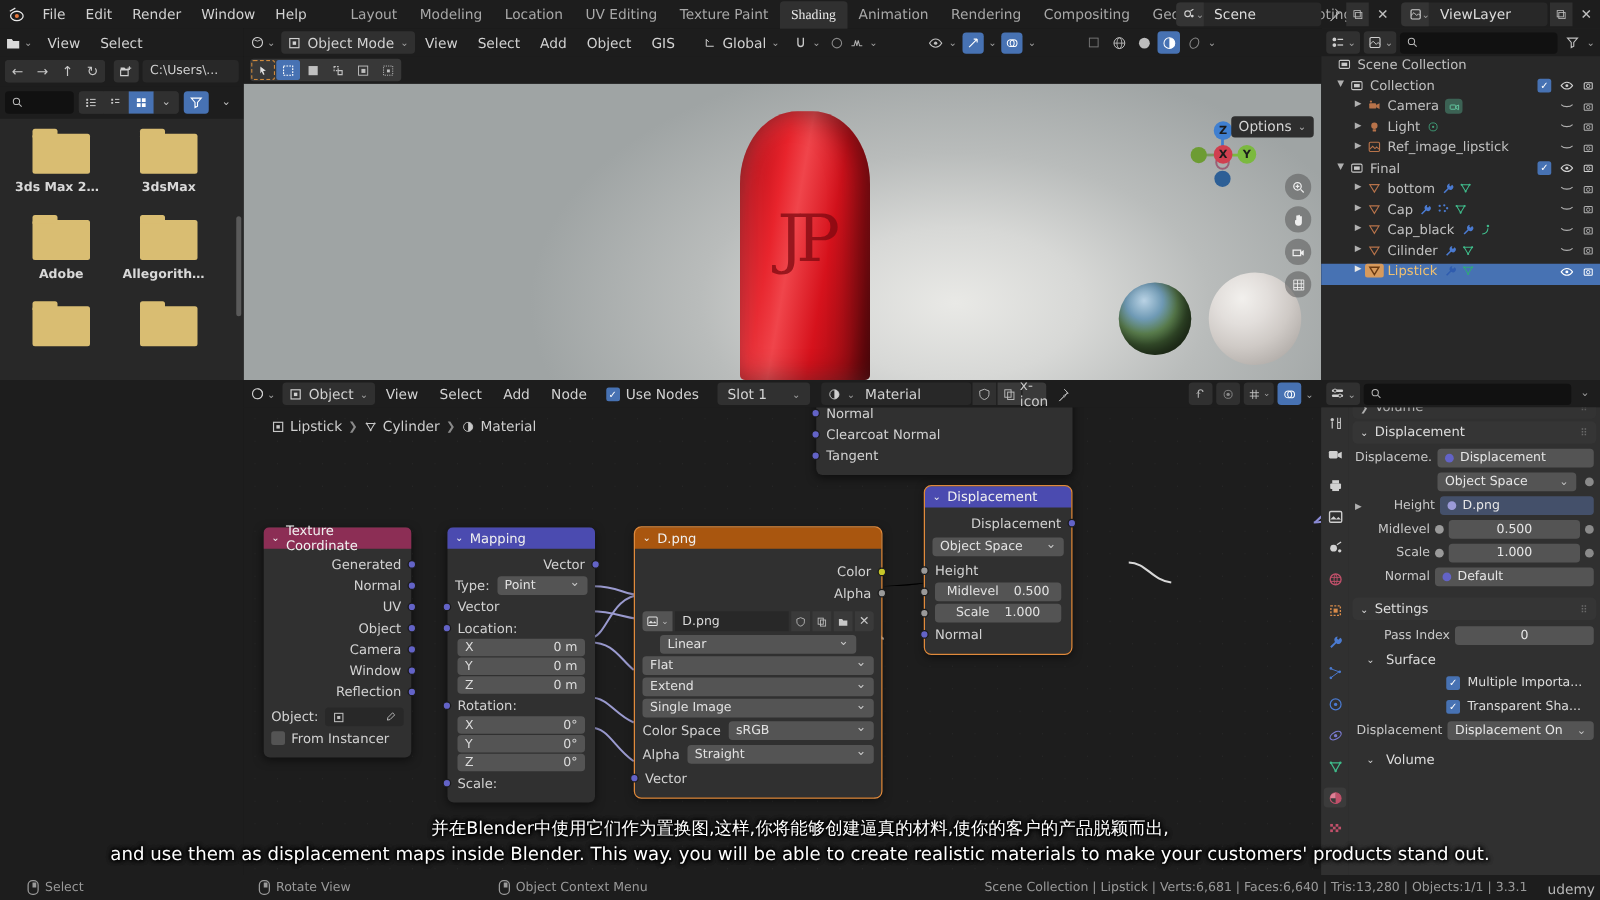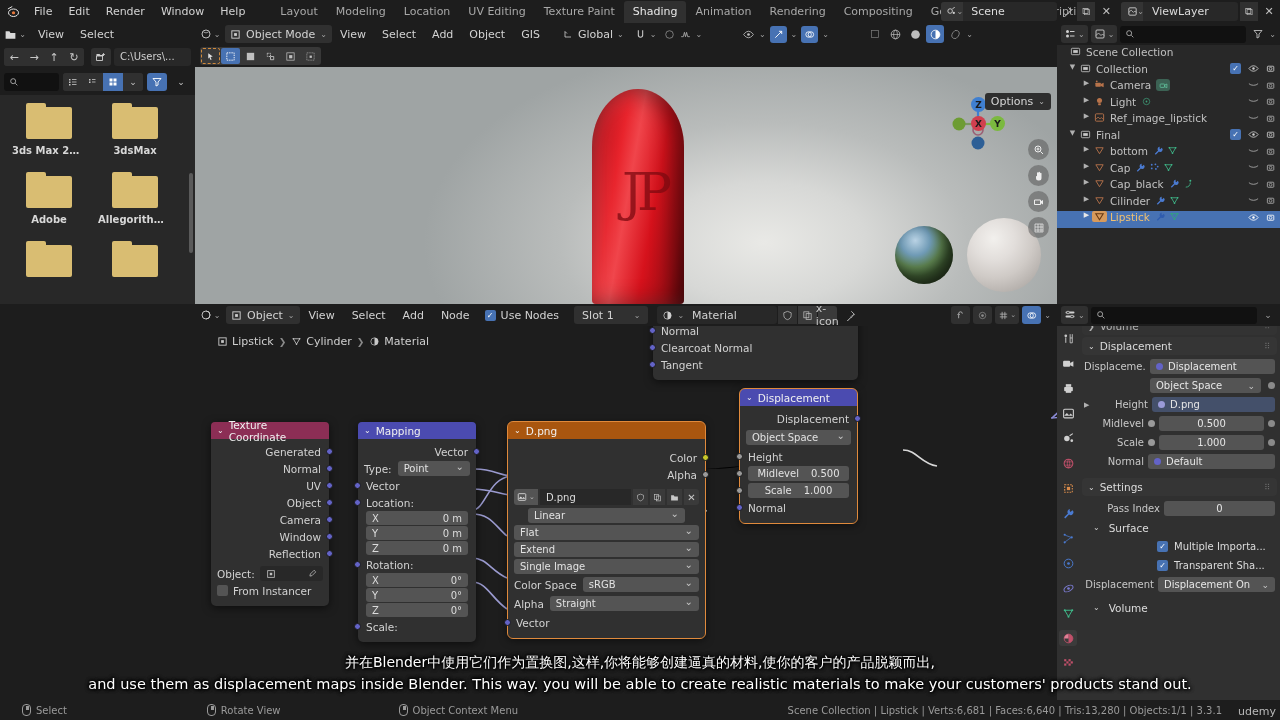--- a/index.html
+++ b/index.html
@@ -8,41 +8,41 @@
   .app { position:relative; width:1280px; height:720px; }
 
   
   .topbar { position:absolute; left:0; top:0; width:1280px; height:23px;
     background:#1d1d1d; display:flex; align-items:center; font-size:11px; }
   .blender-logo { width:26px; height:23px; display:flex; align-items:center; justify-content:center; }
   .blender-logo svg { width:15px; height:15px; }
   .menu-item { padding:0 8px; height:23px; line-height:23px; color:#d2d2d2; font-size:11px; white-space:nowrap;}
   .wstabs { display:flex; align-items:center; margin-left:18px; height:23px;text-align:right; }
   .wstab { padding:0 9px; height:22px; line-height:22px; font-size:11px; color:#a8a8a8; white-space:nowrap; }
-  .wstab.active { background:#303030; color:#e8e8e8; border-radius:3px 3px 0 0; }
+  .wstab.active { background:#303030; color:#e8e8e8; border-radius:3px 3px 0 0;font-family:Liberation Serif, serif; }
   .topright { position:absolute; right:2px; top:2px; display:flex; align-items:center; gap:2px; height:19px;}
   .scenefield { display:flex; align-items:center; background:#282828; border-radius:3px; height:19px; }
   .sf-icon { width:22px; height:19px; display:flex; align-items:center; justify-content:center; background:#343434; border-radius:3px 0 0 3px;}
   .sf-name { padding:0 10px 0 6px; font-size:11px; color:#dcdcdc; min-width:92px; }
   .sf-btn { width:18px; height:19px; display:flex; align-items:center; justify-content:center; color:#c0c0c0; font-size:11px;}
   .sf-btn.dark { background:#303030; }
   .pin { width:16px; height:19px; display:flex; align-items:center; justify-content:center;}
 
   
   .viewport { position:absolute; left:195px; top:23px; width:862px; height:281px; overflow:hidden; }
   .vp-header { position:absolute; left:0; top:0; width:862px; height:22px; background:#1d1d1d;
      display:flex; align-items:center; font-size:11px; z-index:5;}
   .vp-h2 { position:absolute; left:0; top:22px; width:862px; height:22px; background:#1d1d1d;
      display:flex; align-items:center; z-index:5;}
   .vp-canvas { position:absolute; left:0; top:44px; width:862px; height:237px;
      background:
        radial-gradient(ellipse 340px 200px at 66% 74%, #e9e9e6 0%, #d7d8d6 30%, #b9bcbb 60%, #9fa4a4 100%),
        linear-gradient(#cfd2d2,#a9aeae); }
   .vp-overlay-text { position:absolute; left:9px; top:9px; color:#9ea1a1; font-size:10.5px; line-height:16px; text-shadow:0 1px 0 rgba(255,255,255,.25); }
-  .lipstick { position:absolute; left:397px; top:22px; width:92px; height:215px;
+  .lipstick { position:absolute; left:397px; top:22px; width:104px; height:215px;
       background:linear-gradient(100deg,#8d0c12 0%,#c3111a 14%,#e8242c 30%, #f0454b 42%, #d6121c 64%, #a20d14 86%, #6e070c 100%);
       border-radius:46px 46px 4px 4px / 58px 58px 4px 4px;
       box-shadow:inset -10px 0 22px rgba(0,0,0,.45), inset 10px 0 18px rgba(255,255,255,.12);}
   .lip-logo { position:absolute; left:22px; top:60px; width:60px; height:86px; color:#7d0910; font-size:52px;
       font-family:"DejaVu Serif", serif; letter-spacing:-6px; opacity:.75; text-align:center; line-height:86px;}
   .envball { position:absolute; right:104px; bottom:20px; width:58px; height:58px; border-radius:50%;
       background:radial-gradient(circle at 35% 25%,#b9d2e4 0%, #6f9ab5 26%, #5b7f4e 46%, #3f5c33 62%, #2c3c22 100%);
       box-shadow:inset -6px -6px 14px rgba(0,0,0,.55); }
   .matball { position:absolute; right:16px; bottom:12px; width:74px; height:74px; border-radius:50%;
       background:radial-gradient(circle at 36% 28%,#f2f0ed 0%,#e2dedb 30%,#cfcac6 55%,#b6b1ad 78%,#9b9792 100%); }

